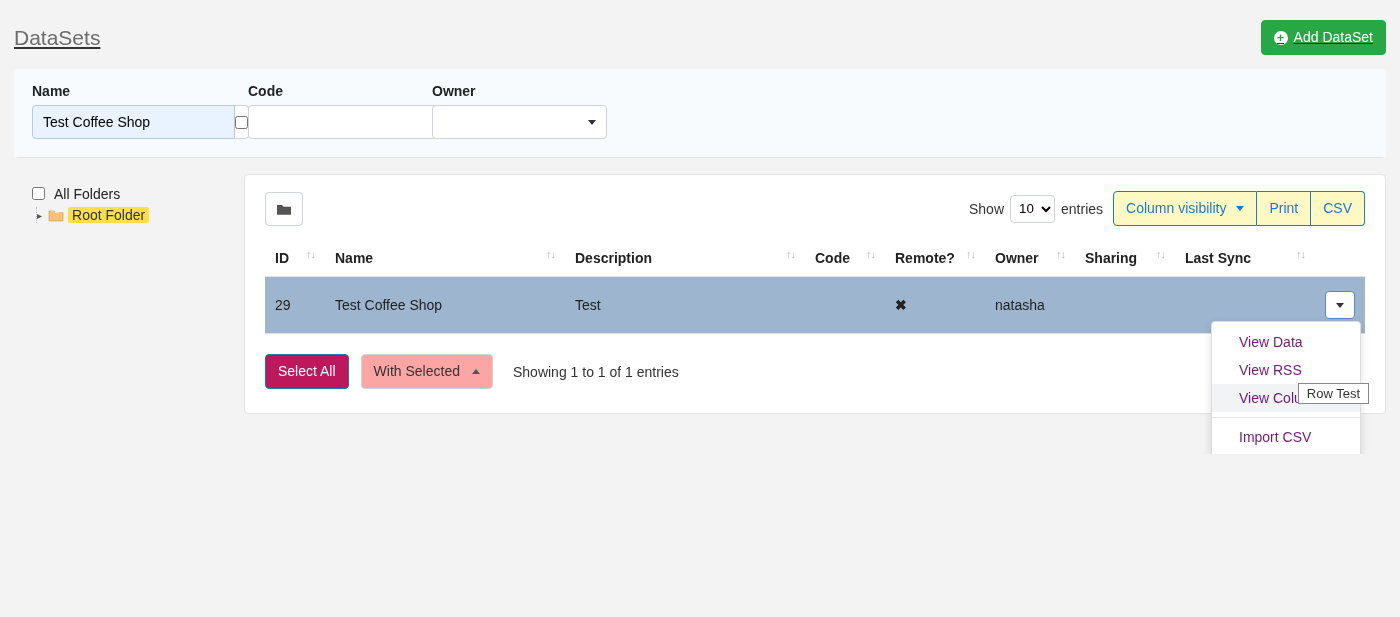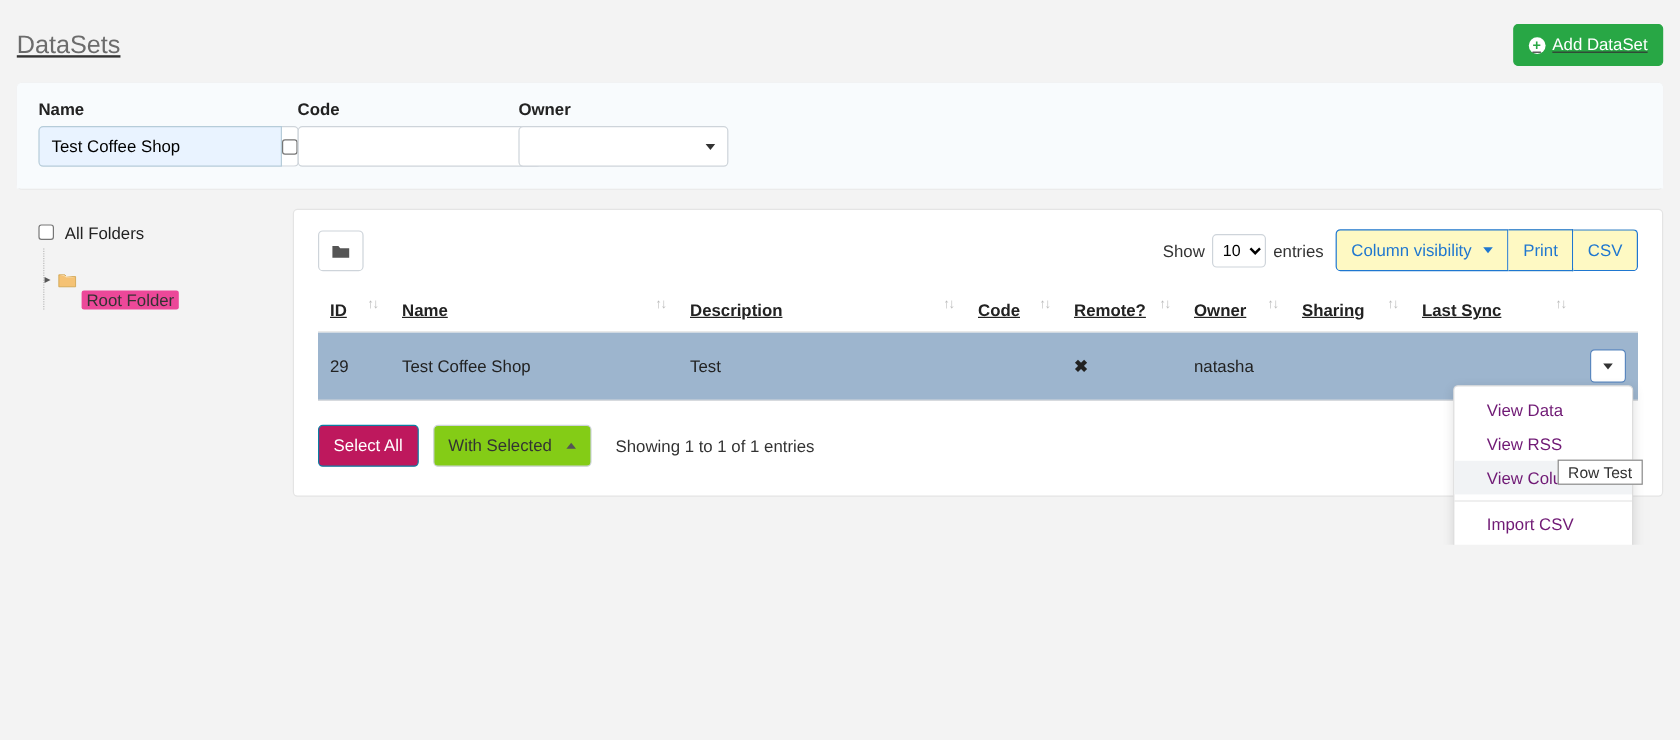--- a/index.html
+++ b/index.html
@@ -47,21 +47,21 @@
     background: #fef9c3;
     color: #1f77d0;
     border-color: #1f77d0;
   }
   .btn-primary {
     background: #be185d;
     color: #fff;
     border-color: #0a7ea3;
   }
   .btn-plain {
-    background: #84cc16;
+    background: #fca5a5;
     border: 1px solid #ced4da;
     color: #333;
   }
   .icon-plus {
     display:inline-block;
     width:14px;height:14px;border-radius:50%;background:#fff;color:#28a745;
     font-weight:bold;line-height:14px;text-align:center;font-size:12px;
   }
   .filter-panel {
     background: #f8fbfd;
@@ -122,21 +122,21 @@
     padding-left: 14px;
     border-left: 1px dotted #bbb;
     font-size: 14px;
   }
   .tree-node {
     display:flex;align-items:center;gap:4px;position:relative;
   }
   .tree-toggle { color:#555;font-size:10px;margin-left:-14px;margin-right:2px; }
   .tree-icon { width:16px;height:14px;display:inline-block; }
   .tree-label {
-    background:#ec4899;padding:0 4px;border-radius:2px;margin-top:35px;
+    background:#fde047;padding:0 4px;border-radius:2px;
   }
   .grid-col {
     flex:1;
     border: 1px solid #e4e4e4;
     border-radius:4px;
     background:#fff;
     padding: 16px 20px 18px 20px;
     position:relative;
     min-height: 240px;
   }
@@ -152,21 +152,21 @@
   select.form-control-sm {height:28px;border:1px solid #ced4da;border-radius:4px;padding:0 4px;background:#fff;}
   .btn-group {display:flex;}
   .btn-group .btn {border-radius:0;}
   .btn-group .btn:first-child{border-top-left-radius:4px;border-bottom-left-radius:4px;}
   .btn-group .btn:last-child{border-top-right-radius:4px;border-bottom-right-radius:4px;}
   .btn-group .btn + .btn { border-left:none; }
   table.grid {
     width:100%;border-collapse:collapse;
   }
   table.grid thead th {
-    text-align:left;font-weight:700;padding:10px 10px;border-bottom:1px solid #e4e4e4;background:#fff;position:relative;font-size:14px;color:#222;text-decoration:underline;
+    text-align:left;font-weight:700;padding:10px 10px;border-bottom:1px solid #e4e4e4;background:#fff;position:relative;font-size:14px;color:#222;
   }
   .sort-icons { color:#bbb;font-size:11px;line-height:8px;float:right;letter-spacing:-1px; }
   table.grid tbody tr.selected {
     background: #9db5ce;
   }
   table.grid tbody td {
     padding: 14px 10px;font-size:14px;color:#222;border-bottom:1px solid #e0e0e0;
   }
   .x-icon { font-weight:bold;color:#222; }
   .caret-btn {

